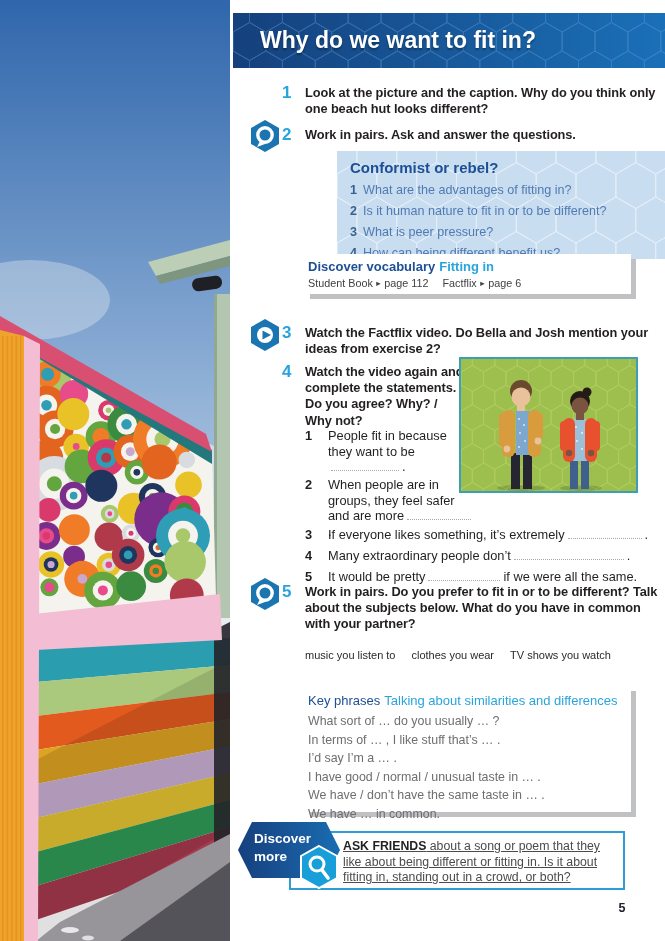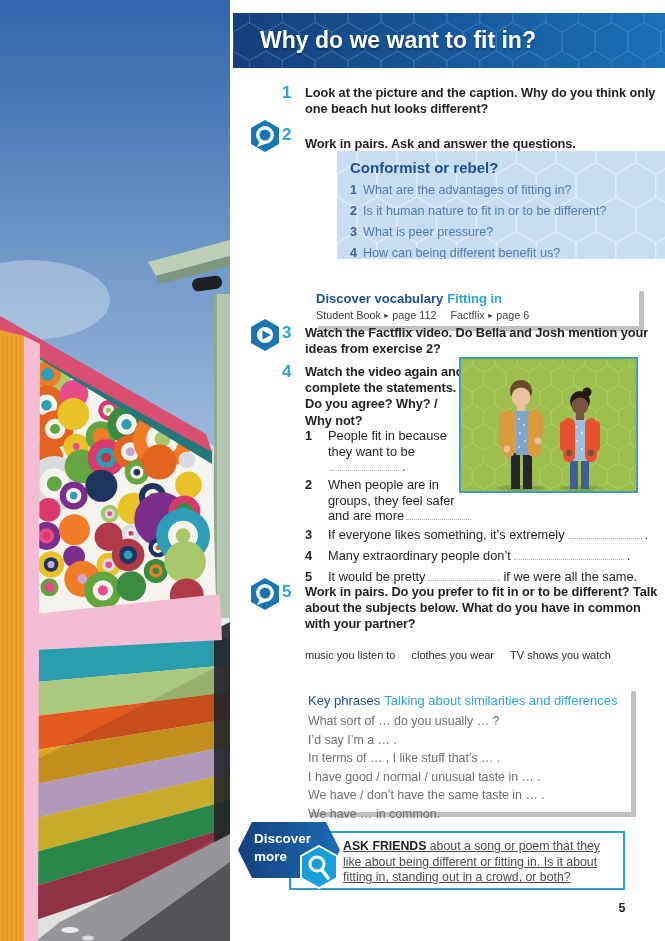--- a/index.html
+++ b/index.html
@@ -27,22 +27,22 @@
           color:var(--ink);line-height:16.2px;letter-spacing:-0.1px;}
   .hexicon{position:absolute;left:249px;width:32px;height:34px;}
 
   .box2{position:absolute;left:305px;top:151px;width:334px;height:108px;
         background:var(--boxblue);overflow:hidden;margin-left:32px;}
   .box2 .hexbg{position:absolute;right:0;top:0;}
   .box2-title{position:relative;margin:8px 0 7px 13px;font-size:15px;font-weight:bold;color:var(--navy);}
   .box2-item{position:relative;margin:0 0 7px 13px;font-size:12.6px;color:var(--qblue);line-height:14px;}
   .box2-item .qn{font-weight:bold;color:#39618f;display:inline-block;width:13px;}
 
-  .vocab{position:absolute;left:305px;top:286px;width:326px;height:40px;background:#fff;
-         box-shadow:5px 5px 0 var(--shadow);padding:5px 0 0 3px;margin-left:8px;}
+  .vocab{position:absolute;left:305px;top:254px;width:326px;height:40px;background:#fff;
+         box-shadow:5px 5px 0 var(--shadow);padding:5px 0 0 3px;}
   .vocab-l1{font-size:13px;font-weight:bold;color:var(--navy);}
   .vocab-l1 .topic{color:var(--accent);margin-left:4px;}
   .vocab-l2{font-size:10.8px;color:#414042;margin-top:3px;}
   .vocab-l2 .arrow{font-size:7.5px;vertical-align:1px;margin:0 2px;}
   .vocab-l2 .gap{display:inline-block;width:14px;}
 
   .photo4{position:absolute;left:459px;top:357px;width:179px;height:136px;
           border:2px solid var(--frame);}
   .photo4 svg{display:block;}
 
@@ -304,21 +304,21 @@
 
   <div class="exnum" style="top:84px">1</div>
   <div class="extext" style="top:85px">Look at the picture and the caption. Why do you think only one beach hut looks different?</div>
 
   <svg class="hexicon" style="top:119px" viewBox="0 0 32 34">
     <polygon points="16,1 30,9 30,25 16,33 2,25 2,9" fill="#1b75b0"></polygon>
     <circle cx="16" cy="16" r="7.2" fill="none" stroke="#fff" stroke-width="3.4"></circle>
     <polygon points="11,22 16,25 8,28" fill="#fff"></polygon>
   </svg>
   <div class="exnum" style="top:126px">2</div>
-  <div class="extext" style="top:136px">Work in pairs. Ask and answer the questions.</div>
+  <div class="extext" style="top:127px">Work in pairs. Ask and answer the questions.</div>
 
   <div class="box2">
     <svg class="hexbg" id="box2-hex" width="334" height="108">
         <g stroke="#ffffff" stroke-width="1" fill="none" opacity="0.5">
           <polygon points="0.0,-46.0 0.0,-23.0 -19.9,-11.5 -39.8,-23.0 -39.8,-46.0 -19.9,-57.5"></polygon>
           <polygon points="39.8,-46.0 39.8,-23.0 19.9,-11.5 -0.0,-23.0 0.0,-46.0 19.9,-57.5"></polygon>
           <polygon points="79.7,-46.0 79.7,-23.0 59.8,-11.5 39.8,-23.0 39.8,-46.0 59.8,-57.5"></polygon>
           <polygon points="119.5,-46.0 119.5,-23.0 99.6,-11.5 79.7,-23.0 79.7,-46.0 99.6,-57.5"></polygon>
           <polygon points="159.3,-46.0 159.3,-23.0 139.4,-11.5 119.5,-23.0 119.5,-46.0 139.4,-57.5"></polygon>
           <polygon points="199.2,-46.0 199.2,-23.0 179.3,-11.5 159.3,-23.0 159.3,-46.0 179.3,-57.5"></polygon>
@@ -565,22 +565,22 @@
 
   <div class="topics">
     <span>music you listen to</span><span>clothes you wear</span><span>TV shows you watch</span>
   </div>
 
   <div class="keyph">
     <div class="keyph-title">
       <span>Key phrases</span><span class="topic">Talking about similarities and differences</span>
     </div>
     <p>What sort of … do you usually … ?</p>
+    <p>In terms of … , I like stuff that’s … .</p>
     <p>I’d say I’m a … .</p>
-    <p>In terms of … , I like stuff that’s … .</p>
     <p>I have good / normal / unusual taste in … .</p>
     <p>We have / don’t have the same taste in … .</p>
     <p>We have … in common.</p>
   </div>
 
   <div class="discover-box">
     <b>ASK FRIENDS</b><span> about a song or poem that they like about being different or fitting in. Is it about fitting in, standing out in a crowd, or both?</span>
   </div>
   <svg class="badge" viewBox="0 0 112 74">
     <defs>

